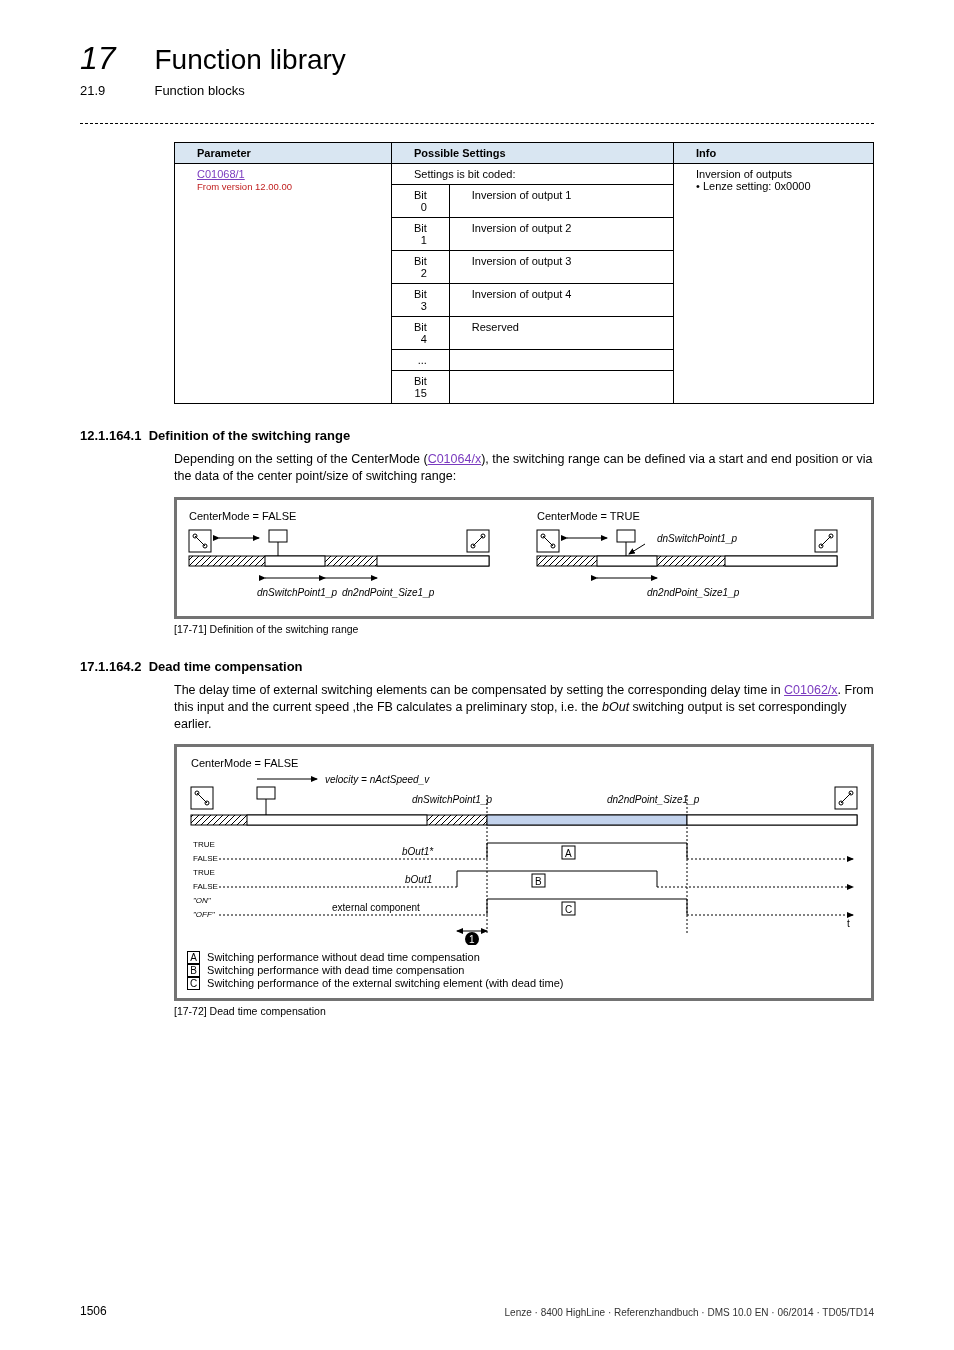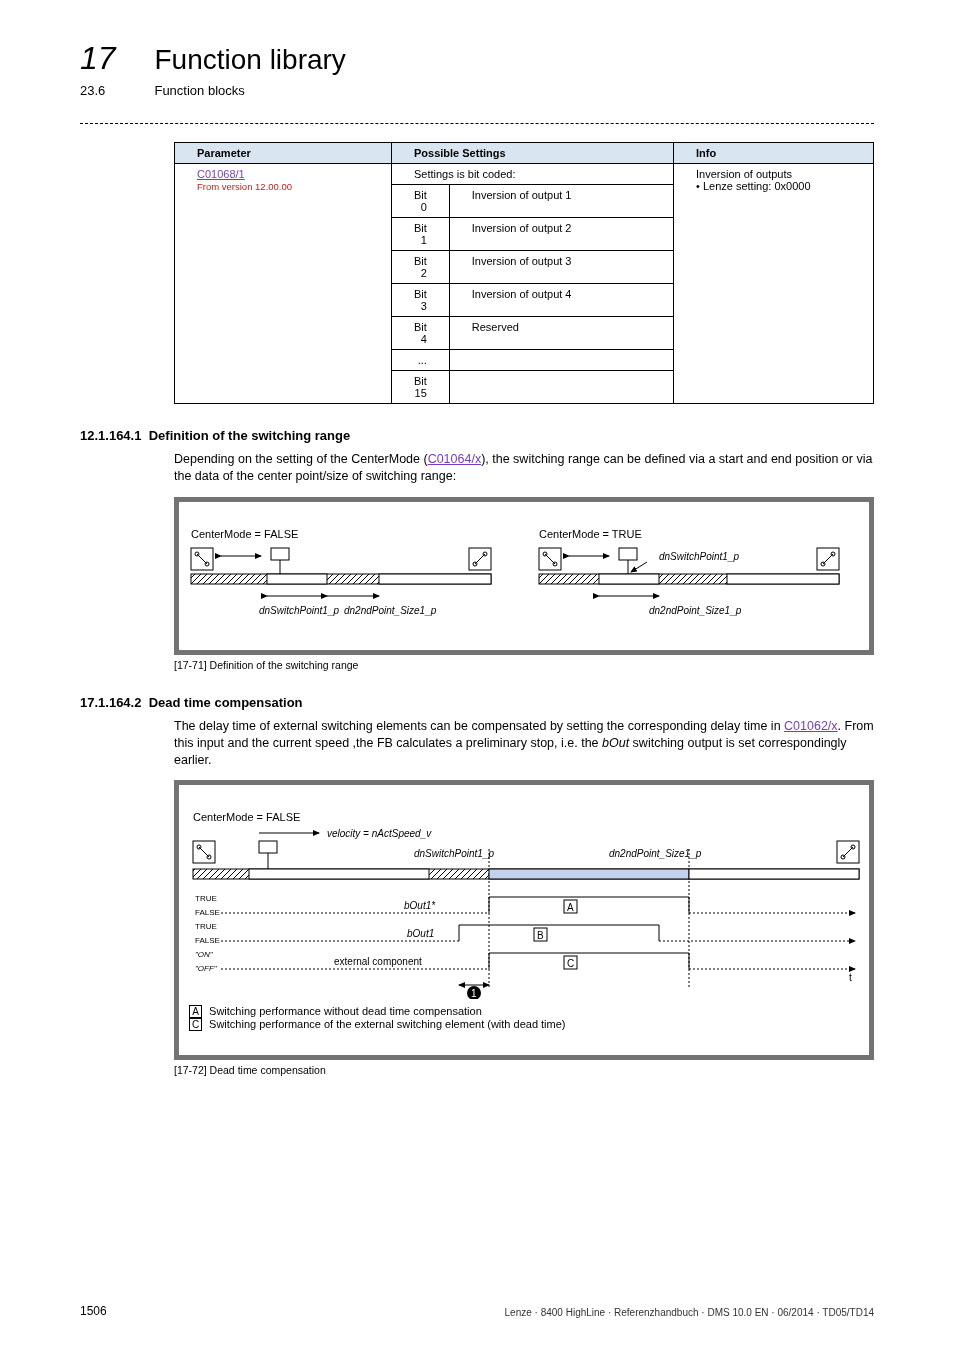--- a/index.html
+++ b/index.html
@@ -23,38 +23,38 @@
     table.param { border-collapse: collapse; width: 700px; margin-left: 94px; font-size: 11px; }
     table.param th, table.param td { border: 1px solid #000; padding: 4px 22px; vertical-align: top; }
     table.param th { background: #d9e6f2; text-align: left; font-weight: bold; }
     table.param th.info { width: 200px; }
     .bitcol { width: 42px; text-align: right; }
     .link { color: #7a3bbf; text-decoration: underline; }
     .redtext { color: #c02020; font-size: 9.5px; }
     .section-heading { font-weight: bold; font-size: 13px; margin-top: 24px; margin-bottom: 8px; }
     .body-p { font-size: 12.5px; line-height: 1.35; margin-left: 94px; margin-bottom: 10px; }
     .body-p .italic { font-style: italic; }
-    .diagram-box { border: 5px solid #737373; margin-left: 94px; padding: 24px 10px; font-size: 11px; margin-top: 12px; }
+    .diagram-box { border: 3px solid #737373; margin-left: 94px; padding: 8px 10px; font-size: 11px; margin-top: 12px; }
     .diagram-box.wide { width: 700px; }
     .caption { font-size: 10.5px; margin-left: 94px; margin-top: 4px; margin-bottom: 14px; }
     .footer-page { position: absolute; bottom: 32px; left: 80px; font-size: 12px; }
     .footer-text { position: absolute; bottom: 32px; right: 80px; font-size: 10px; color: #333; }
     svg { display: block; }
     .circle-num { display:inline-block; width:14px; height:14px; border:1px solid #000; border-radius:50%; text-align:center; font-size:10px; line-height:13px; background:#000; color:#fff; }
     .letter-box { display:inline-block; border:1px solid #000; width:13px; height:13px; text-align:center; font-size:10px; line-height:12px; margin-right:4px; }
   </style>
 </head>
 <body>
 
 <div>
   <span class="chapter-num">17</span>
   <span class="chapter-title">Function library</span>
 </div>
 <div>
-  <span class="sub-num">23.6</span>
+  <span class="sub-num">21.9</span>
   <span class="sub-title">Function blocks</span>
 </div>
 
 <hr class="dashed-sep">
 
 <table class="param">
   <tbody>
       <tr>
     <th>Parameter</th>
     <th colspan="2">Possible Settings</th>
@@ -234,19 +234,20 @@
   <rect x="375" y="147" width="13" height="13" fill="#fff" stroke="#000"></rect>
       <text x="378" y="158" font-size="10">C</text>
   <text x="660" y="172" font-size="10">t</text>
 
   <line x1="270" y1="176" x2="300" y2="176" stroke="#000" marker-start="url(#arr2b)" marker-end="url(#arr2)"></line>
   <circle cx="285" cy="184" r="7" fill="#000"></circle>
       <text x="282" y="188" font-size="10" fill="#fff">1</text>
 </svg>
 <div style="margin-top:6px; font-size:11px;">
   <div><span class="letter-box">A</span><span> Switching performance without dead time compensation</span></div>
+  <div><span class="letter-box">B</span><span> Switching performance with dead time compensation</span></div>
   <div><span class="letter-box">C</span><span> Switching performance of the external switching element (with dead time)</span></div>
 </div>
 </div>
 <div class="caption">[17-72] Dead time compensation</div>
 
 <div class="footer-page">1506</div>
 <div class="footer-text">Lenze · 8400 HighLine · Referenzhandbuch · DMS 10.0 EN · 06/2014 · TD05/TD14</div>
 
 </body></html>

